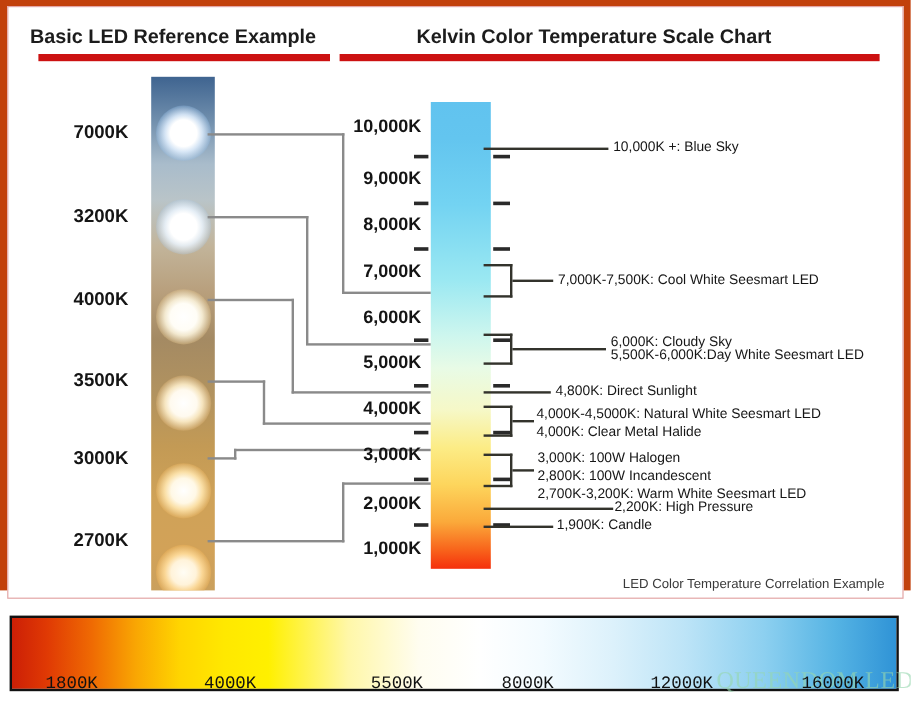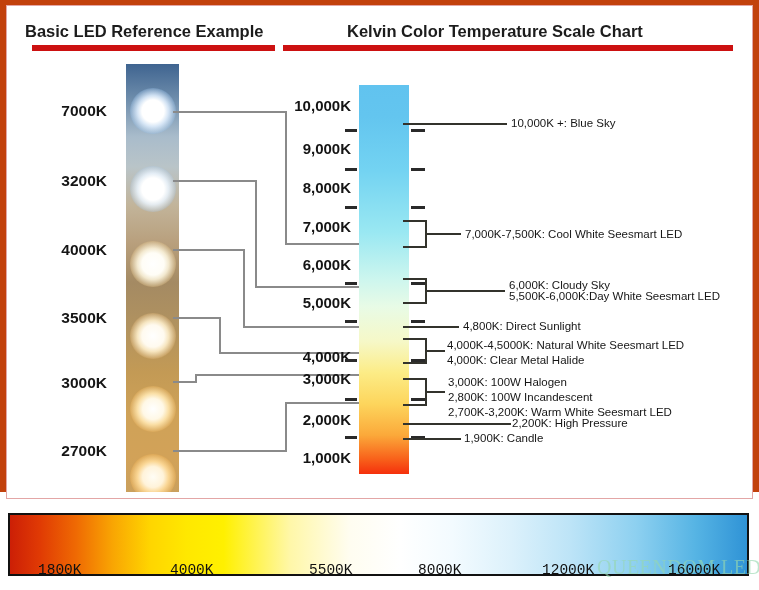--- a/index.html
+++ b/index.html
@@ -224,21 +224,21 @@
     <div class="conn h" style="left:166px; top:444px; width:114px;"></div>
     <div class="conn v" style="left:278px; top:396px; height:50px;"></div>
     <div class="conn h" style="left:278px; top:396px; width:74px;"></div>
 
     <div class="scale-label" style="left:258px; top:91px;">10,000K</div>
     <div class="scale-label" style="left:258px; top:134px;">9,000K</div>
     <div class="scale-label" style="left:258px; top:173px;">8,000K</div>
     <div class="scale-label" style="left:258px; top:212px;">7,000K</div>
     <div class="scale-label" style="left:258px; top:250px;">6,000K</div>
     <div class="scale-label" style="left:258px; top:288px;">5,000K</div>
-    <div class="scale-label" style="left:258px; top:326px;margin-top:16px;">4,000K</div>
+    <div class="scale-label" style="left:258px; top:326px;">4,000K</div>
     <div class="scale-label" style="left:258px; top:364px;">3,000K</div>
     <div class="scale-label" style="left:258px; top:405px;">2,000K</div>
     <div class="scale-label" style="left:258px; top:443px;">1,000K</div>
 
     <div id="kelvin-bar"></div>
 
     <div class="bar-tick left" style="top:123px;"></div>
     <div class="bar-tick left" style="top:162px;"></div>
     <div class="bar-tick left" style="top:200px;"></div>
     <div class="bar-tick left" style="top:276px;"></div>
@@ -281,20 +281,21 @@
     <div class="ann" style="left:441px; top:370px;">3,000K: 100W Halogen</div>
     <div class="ann" style="left:441px; top:385px;">2,800K: 100W Incandescent</div>
     <div class="ann" style="left:441px; top:400px;">2,700K-3,200K: Warm White Seesmart LED</div>
 
     <div class="lead" style="left:396px; top:417px; width:108px;"></div>
     <div class="ann" style="left:505px; top:411px;">2,200K: High Pressure</div>
 
     <div class="lead" style="left:396px; top:432px; width:58px;"></div>
     <div class="ann" style="left:457px; top:426px;">1,900K: Candle</div>
 
+    <div id="caption">LED Color Temperature Correlation Example</div>
   </div>
 
   <div id="bottom-bar"></div>
 
   <div id="watermark">QUEENDOM LED</div>
 
   <div class="bottom-label" style="left:38px;">1800K</div>
   <div class="bottom-label" style="left:170px;">4000K</div>
   <div class="bottom-label" style="left:309px;">5500K</div>
   <div class="bottom-label" style="left:418px;">8000K</div>

